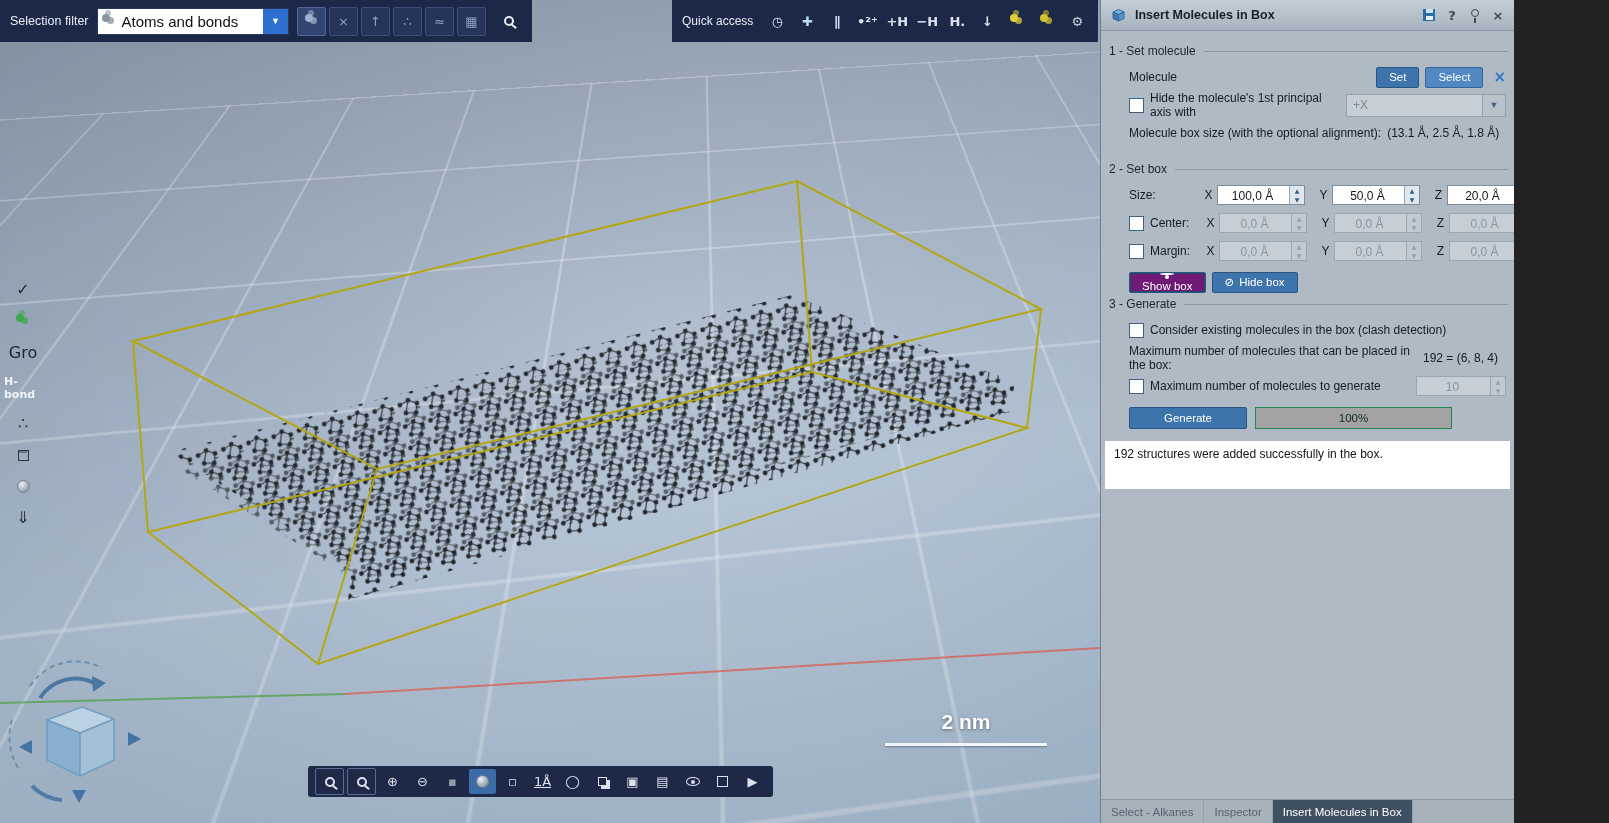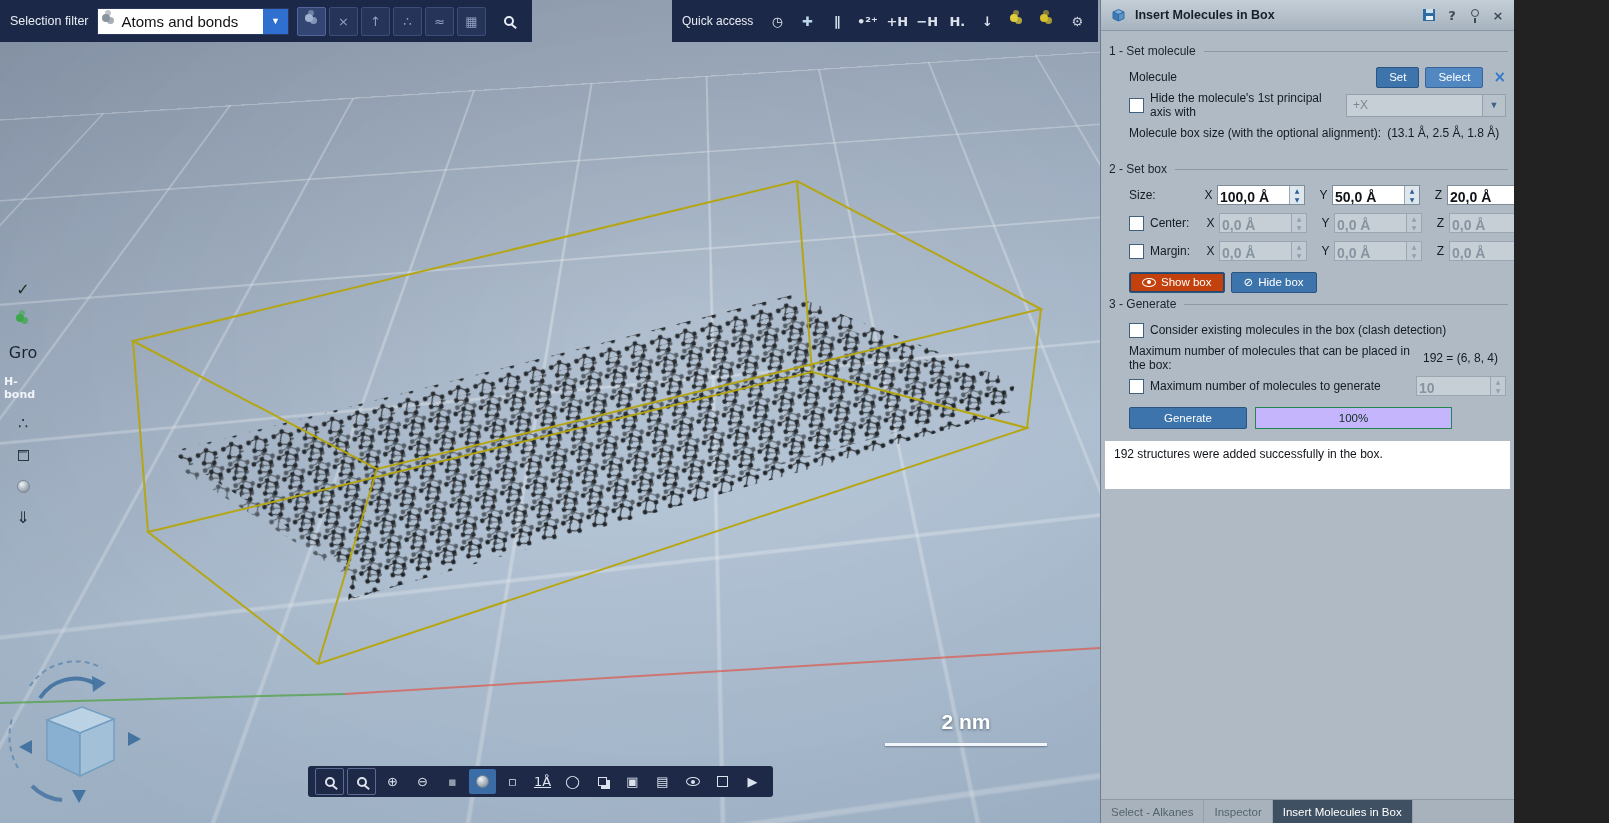--- a/index.html
+++ b/index.html
@@ -79,47 +79,47 @@
   .sec-title{display:flex;align-items:center;gap:8px;margin:9px 6px 2px 8px;
     font-size:12px;color:#1c242c;white-space:nowrap;}
   .sec-title::after{content:"";flex:1;height:1px;background:#8c99a4;}
   .prow{display:flex;align-items:center;gap:6px;margin:6px 8px 0 28px;height:22px;
     font-size:12px;color:#141b22;}
   .cb{width:13px;height:13px;background:#fff;border:1px solid #41607d;flex:none;display:inline-block;}
   .pbtn{display:inline-flex;align-items:center;justify-content:center;gap:5px;height:21px;padding:0 12px;
     background:#3d74ab;color:#fff;border:1px solid #2a5580;border-radius:2px;font-size:11.5px;
     font-family:"Liberation Sans",sans-serif;cursor:default;}
   .pbtn.lighter{background:#5288c2;border-color:#376398;}
-  .pbtn.pressed{background:#c2410c;box-shadow:inset 0 0 0 1px #24496f;}
+  .pbtn.pressed{background:#701a75;box-shadow:inset 0 0 0 1px #24496f;flex-direction:column;}
   .xclear{color:#2f79c9;font-weight:bold;font-size:15px;margin-left:4px;font-family:"DejaVu Sans",sans-serif;}
 
   .ddl{width:158px;height:21px;background:#c6cfd6;border:1px solid #94a1ac;display:flex;align-items:center;flex:none;}
   .ddl .txt{flex:1;padding:0 6px;color:#7c8894;font-size:12px;}
   .ddl .arr{width:22px;height:100%;background:#b7c2cb;border-left:1px solid #94a1ac;color:#3c6286;
     font-size:9px;display:flex;align-items:center;justify-content:center;}
 
   .axis{width:9px;text-align:center;flex:none;}
   .spin{display:inline-flex;width:88px;height:20px;background:#fff;border:1px solid #7f8d99;flex:none;box-sizing:border-box;}
-  .spin .sv{flex:1;font-size:14px;color:#101419;text-align:left;padding:2.5px 4px 0 2px;overflow:hidden;font-weight:bold;}
+  .spin .sv{flex:1;font-size:12px;color:#101419;text-align:center;padding:2.5px 4px 0 2px;overflow:hidden;}
   .spin .sb{width:14px;border-left:1px solid #9aa6b1;background:#dfe7ee;display:flex;flex-direction:column;}
   .spin .sb i{flex:1;font-style:normal;font-size:6px;line-height:9px;text-align:center;color:#2f5f8f;
     font-family:"DejaVu Sans",sans-serif;}
   .spin.dis{background:#c6cfd6;border-color:#9aa6b1;}
   .spin.dis .sv{color:#8794a0;}
   .spin.dis .sb{background:#c0cad2;}
   .spin.dis .sb i{color:#93a0ab;}
   .reset{margin-left:auto;margin-right:5px;color:#3f6486;font-size:15px;font-family:"DejaVu Sans",sans-serif;}
   .lblw{flex:none;}
   .size-label{width:69px;}
   .cm-label{width:50px;}
   .grp{display:flex;align-items:center;gap:4px;margin-right:8px;}
 
   .genrow{display:flex;align-items:center;gap:8px;margin:10px 62px 0 28px;}
   .genrow .pbtn{width:118px;height:22px;flex:none;}
-  .progress{flex:1;height:22px;background:#c4b5fd;border:1px solid #258550;display:flex;align-items:center;
+  .progress{flex:1;height:22px;background:#a3a3a3;border:1px solid #258550;display:flex;align-items:center;
     justify-content:center;font-size:11.5px;color:#0f2b1b;box-sizing:border-box;}
   .valtext{white-space:nowrap;}
   .right-val{margin-left:auto;margin-right:8px;white-space:nowrap;}
   .msgbox{flex:none;background:#fff;margin:12px 4px 0 4px;height:48px;padding:6px 9px;font-size:12px;
     color:#101419;box-sizing:border-box;}
 
   .tabbar{flex:none;height:23px;background:#a7b2bc;border-top:1px solid #8d99a4;display:flex;align-items:stretch;
     margin-top:auto;}
   .tab{display:flex;align-items:center;padding:0 10px;font-size:11.5px;color:#55636f;
     border-right:1px solid #94a0ab;}

